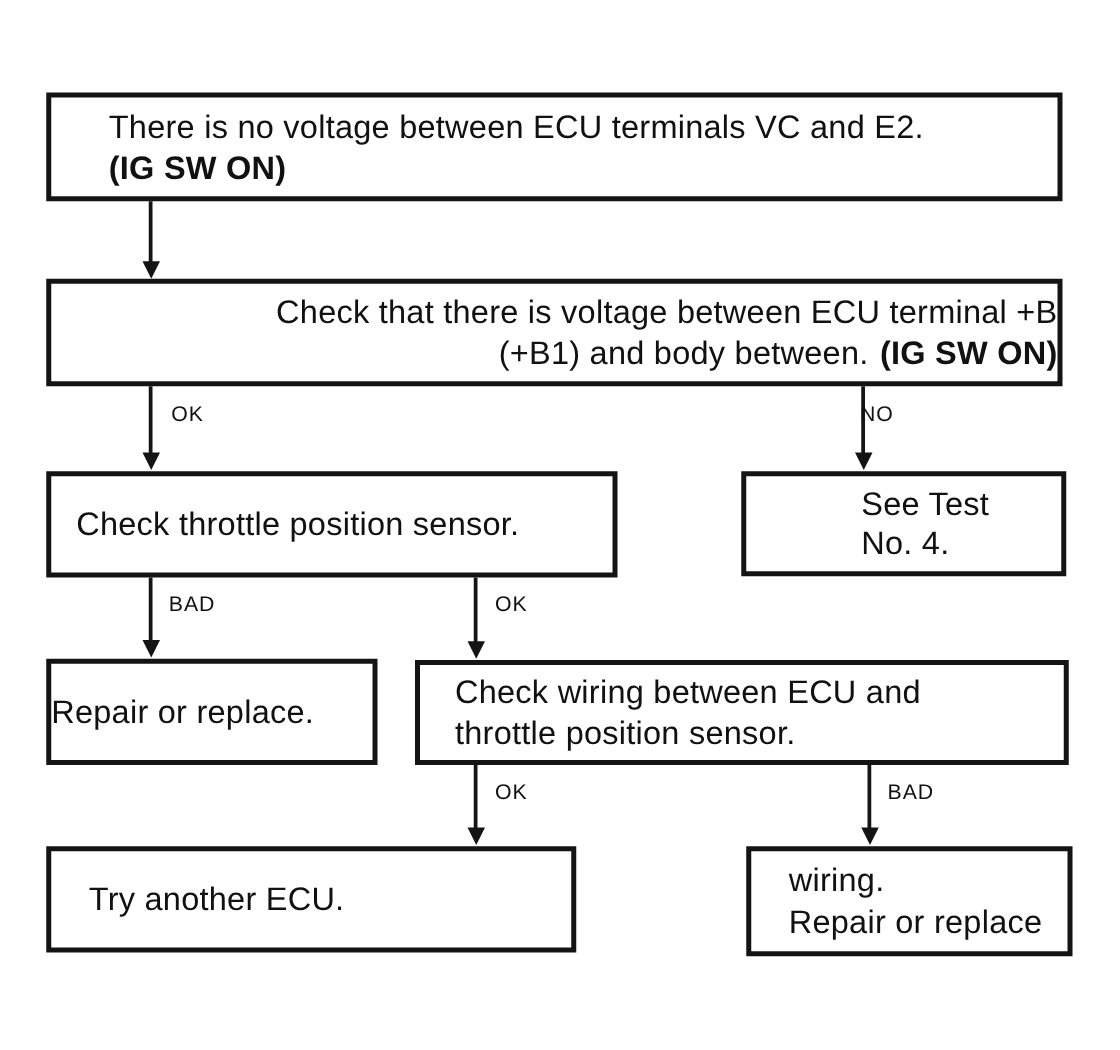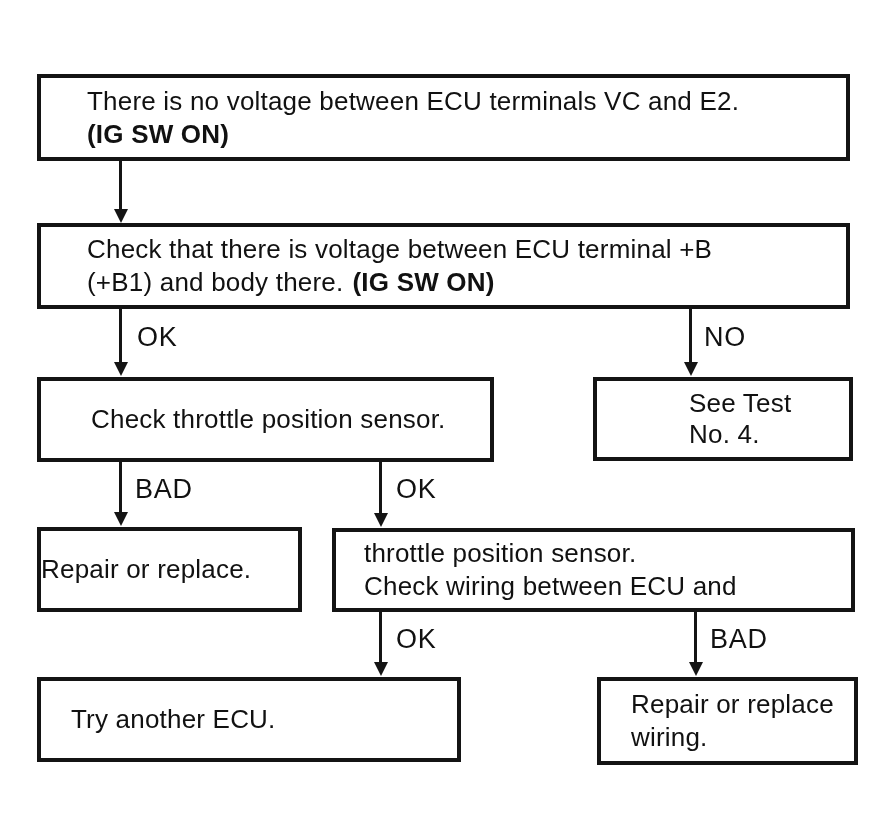--- a/index.html
+++ b/index.html
@@ -40,80 +40,80 @@
     position:absolute;
     left:-8px;
     bottom:-13px;
     width:0;height:0;
     border-left:7px solid transparent;
     border-right:7px solid transparent;
     border-top:14px solid var(--ink);
   }
   .edge-label{
     position:absolute;
-    font-size:27px;
+    font-size:17px;
     letter-spacing:0.8px;
     white-space:nowrap;
   }
 </style>
 </head>
 <body>
 
 <div id="canvas">
 
   <div class="node" style="left:37px;top:74px;width:813px;height:87px;padding-left:46px;">
     <span class="seg">There is no voltage between ECU terminals VC and E2.</span>
     <span class="seg b">(IG SW ON)</span>
   </div>
 
   <div class="arrow-v" style="left:119px;top:161px;height:49px;"></div>
 
-  <div class="node" style="left:37px;top:223px;width:813px;height:86px;padding-left:46px;">
+  <div class="node" style="left:37px;top:223px;width:813px;height:86px;padding-left:46px;text-align:right;">
     <span class="seg">Check that there is voltage between ECU terminal +B</span>
-    <span><span class="seg">(+B1) and body there.</span><span class="seg seg-bold b">(IG SW ON)</span></span>
+    <span><span class="seg">(+B1) and body between.</span><span class="seg seg-bold b">(IG SW ON)</span></span>
   </div>
 
   <div class="arrow-v" style="left:119px;top:309px;height:54px;"></div>
   <span class="edge-label" style="left:137px;top:322px;">OK</span>
 
   <div class="arrow-v" style="left:689px;top:309px;height:54px;"></div>
-  <span class="edge-label" style="left:704px;top:322px;">NO</span>
+  <span class="edge-label" style="left:688px;top:322px;">NO</span>
 
-  <div class="node" style="left:37px;top:377px;width:457px;height:85px;padding-left:50px;">
+  <div class="node" style="left:37px;top:377px;width:457px;height:85px;padding-left:20px;">
     <span class="seg">Check throttle position sensor.</span>
   </div>
 
   <div class="node" style="left:593px;top:377px;width:260px;height:84px;padding-left:92px;line-height:31px;">
     <span class="seg">See Test</span>
     <span class="seg">No. 4.</span>
   </div>
 
   <div class="arrow-v" style="left:119px;top:462px;height:51px;"></div>
   <span class="edge-label" style="left:135px;top:474px;">BAD</span>
 
   <div class="arrow-v" style="left:379px;top:462px;height:52px;"></div>
   <span class="edge-label" style="left:396px;top:474px;">OK</span>
 
   <div class="node" style="left:37px;top:527px;width:265px;height:85px;">
     <span class="seg">Repair or replace.</span>
   </div>
 
   <div class="node" style="left:332px;top:528px;width:523px;height:84px;padding-left:28px;">
+    <span class="seg">Check wiring between ECU and</span>
     <span class="seg">throttle position sensor.</span>
-    <span class="seg">Check wiring between ECU and</span>
   </div>
 
   <div class="arrow-v" style="left:379px;top:612px;height:51px;"></div>
   <span class="edge-label" style="left:396px;top:624px;">OK</span>
 
   <div class="arrow-v" style="left:694px;top:612px;height:51px;"></div>
   <span class="edge-label" style="left:710px;top:624px;">BAD</span>
 
   <div class="node" style="left:37px;top:677px;width:424px;height:85px;padding-left:30px;">
     <span class="seg">Try another ECU.</span>
   </div>
 
   <div class="node" style="left:597px;top:677px;width:261px;height:88px;padding-left:30px;">
+    <span class="seg">wiring.</span>
     <span class="seg">Repair or replace</span>
-    <span class="seg">wiring.</span>
   </div>
 
 </div>
 
 </body></html>

